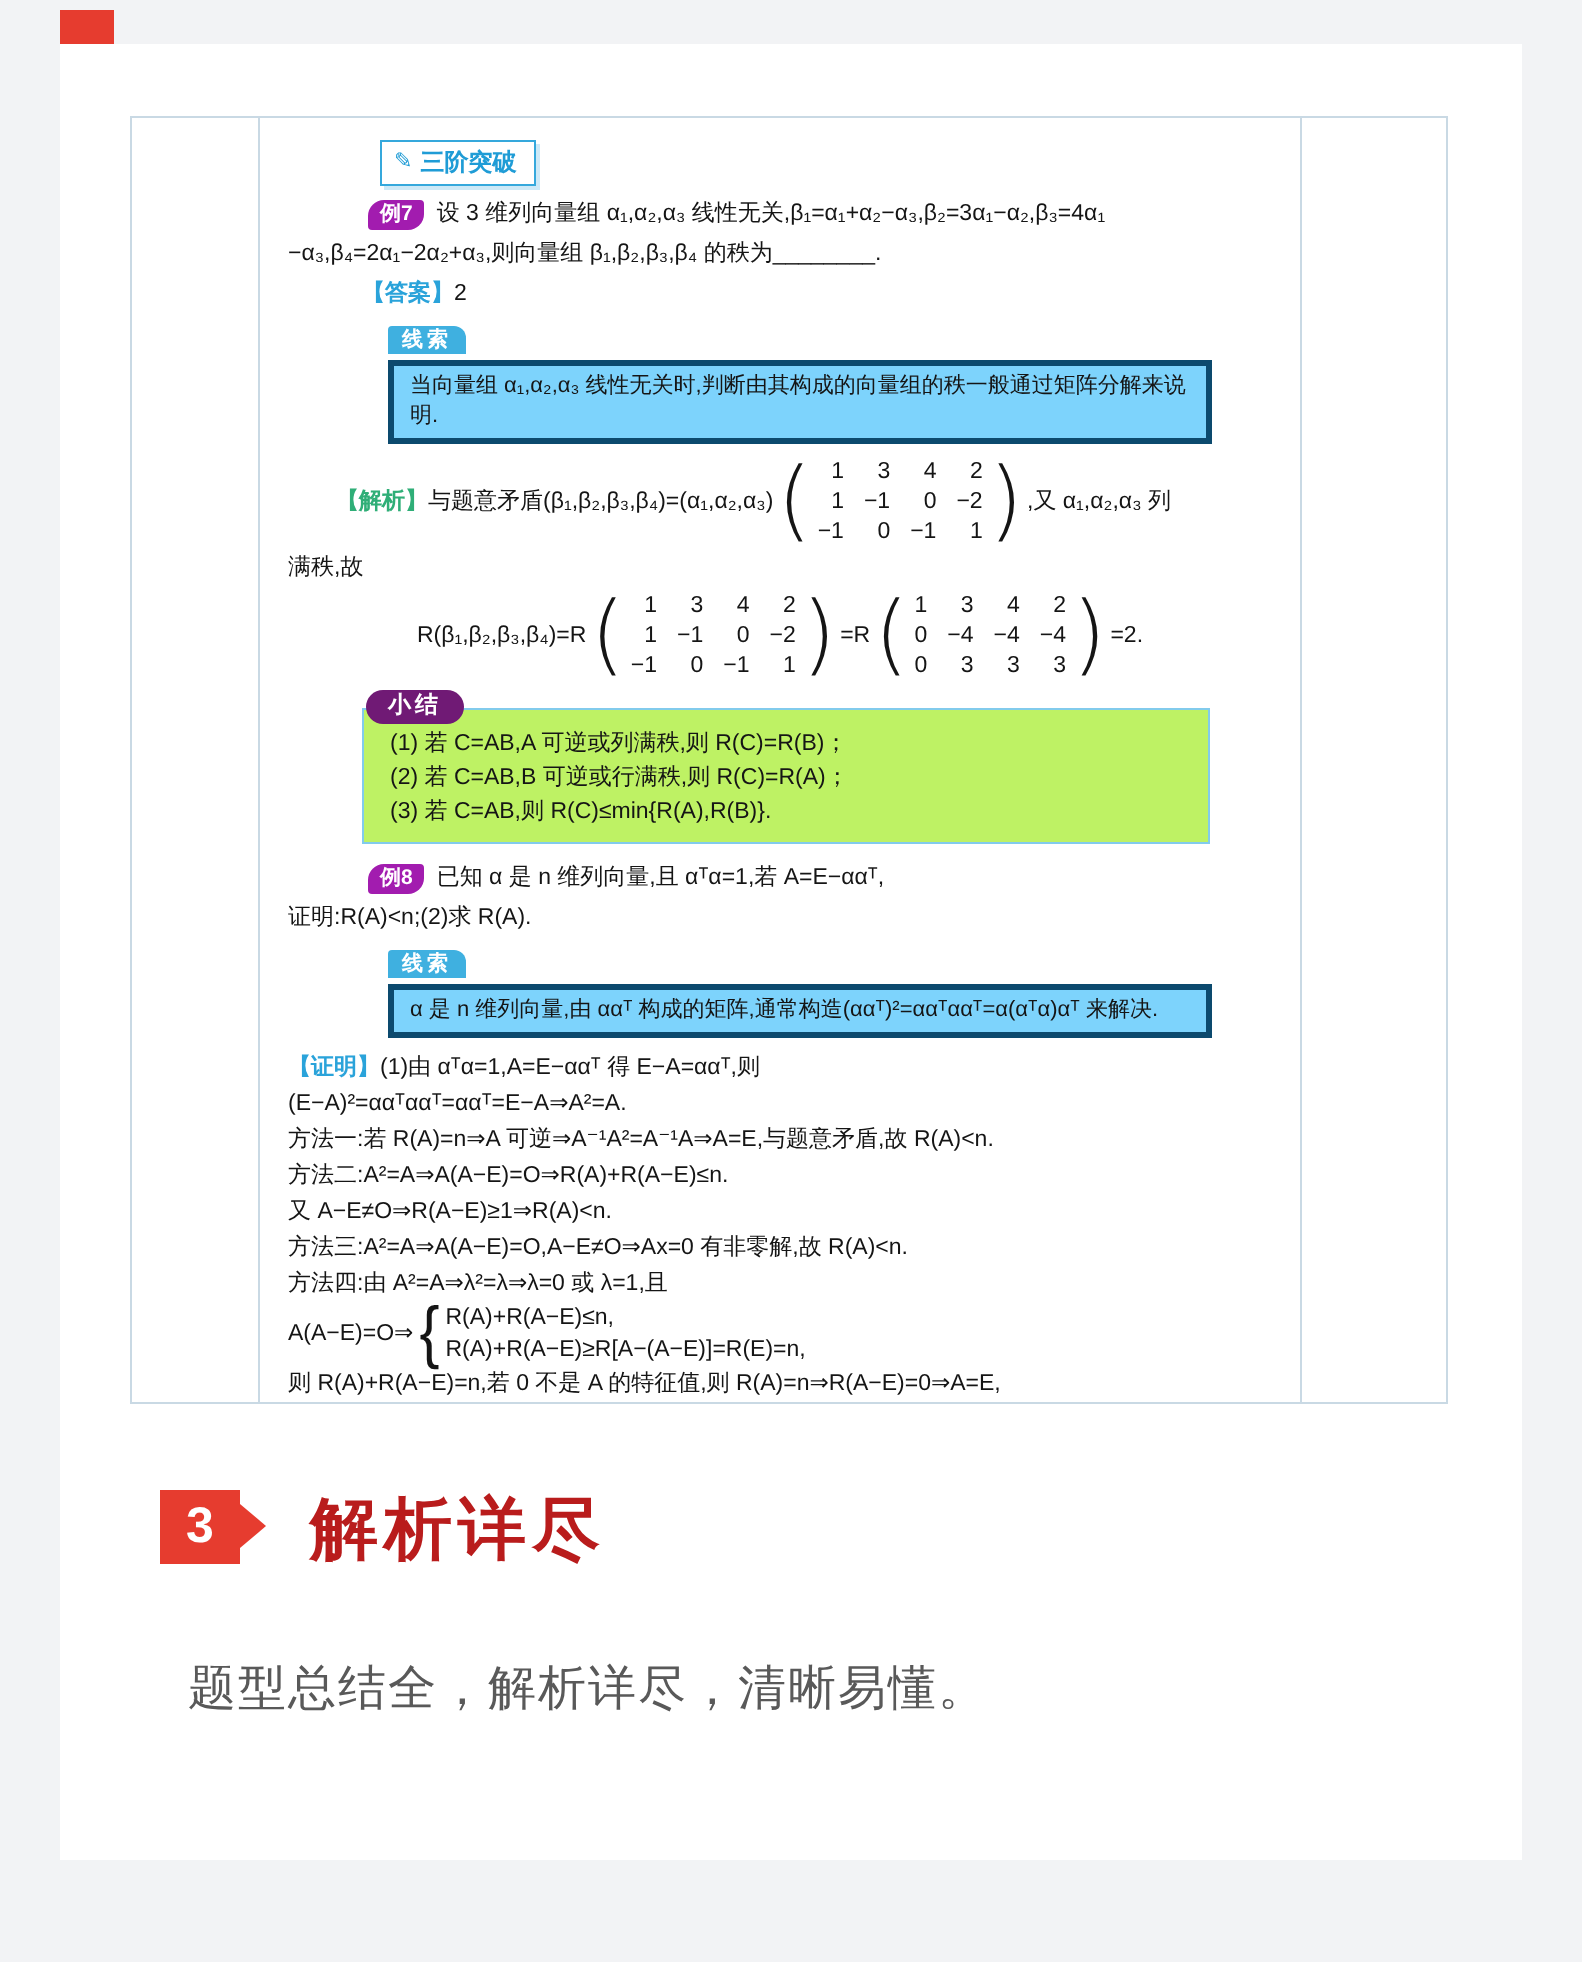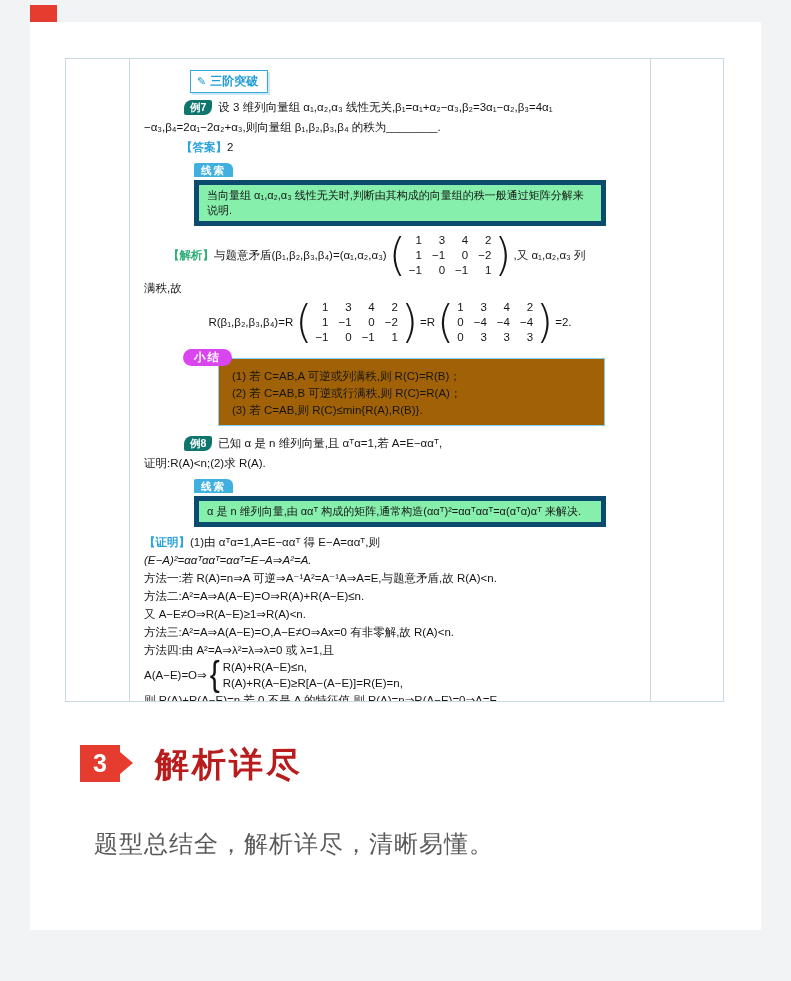--- a/index.html
+++ b/index.html
@@ -19,42 +19,42 @@
   .vl-right{left:584px;}
   .content{position:absolute;left:64px;top:0;width:520px;padding:9px 14px 0 14px;box-sizing:border-box;font-size:11.5px;line-height:19px;}
 
   .section-badge{display:inline-flex;align-items:center;gap:4px;margin:2px 0 4px 46px;
     border:1px solid #35a8dc;color:#1f9cd6;background:#fff;font-weight:bold;font-size:12px;
     padding:1px 9px 1px 6px;box-shadow:2px 2px 0 #cde9f7;}
   .pen-icon{font-size:11px;}
 
   .para{margin:1px 0;}
   .ex-first{display:flex;align-items:flex-start;}
-  .ex-badge{flex:0 0 auto;display:inline-block;background:#0f766e;color:#fff;font-weight:bold;
+  .ex-badge{flex:0 0 auto;display:inline-block;background:#a21caf;color:#fff;font-weight:bold;
     font-size:10.5px;line-height:15px;border-radius:8px 2px 8px 2px;padding:0 6px;margin:2px 6px 0 40px;}
   .label-blue{color:#2aa3da;font-weight:bold;}
   .label-green{color:#2fae77;font-weight:bold;text-align:center;}
-  .i24{margin-left:24px;} .i37{margin-left:37px;} .i50{margin-left:50px;} .i112{margin-left:112px;font-style:italic;}
+  .i24{margin-left:24px;} .i37{margin-left:37px;} .i50{margin-left:50px;} .i112{margin-left:112px;}
 
   .clue{margin:4px 16px 6px 50px;width:412px;}
   .clue-tab{display:inline-block;background:#3fb0e0;color:#fff;font-size:10.5px;line-height:14px;
     padding:0 7px;font-weight:bold;letter-spacing:2px;border-radius:2px 6px 0 0;}
-  .clue-box{border:5px solid #0c4a6e;background:#86efac;padding:3px 8px;font-size:11px;line-height:15px;}
+  .clue-box{border:3px solid #0c4a6e;background:#7dd3fc;padding:3px 8px;font-size:11px;line-height:15px;}
 
   .analysis-line{display:flex;align-items:center;white-space:nowrap;margin:2px 0 0 24px;font-size:11.5px;}
   .rank-line{display:flex;align-items:center;justify-content:center;white-space:nowrap;margin:1px 0;}
 
   .matrix{display:inline-flex;align-items:center;margin:0 2px;}
   .paren{font-family:"DejaVu Sans",sans-serif;font-size:44px;font-weight:200;line-height:46px;}
   .matrix-grid{display:inline-grid;column-gap:10px;padding:0 3px;text-align:right;font-size:11.5px;line-height:15px;}
 
   .summary{position:relative;margin:13px 0 8px 37px;width:424px;}
-  .summary-tab{position:absolute;left:2px;top:-9px;background:#d946ef;color:#fff;font-weight:bold;
+  .summary-tab{position:absolute;left:2px;top:-9px;background:#701a75;color:#fff;font-weight:bold;
     font-size:11.5px;letter-spacing:2px;line-height:17px;padding:0 11px;border-radius:9px;}
-  .summary-box{border:1px solid #82cbec;background:#a16207;padding:9px 10px 6px 13px;font-size:11.5px;line-height:17px;margin-left:37px;}
+  .summary-box{border:1px solid #82cbec;background:#bef264;padding:9px 10px 6px 13px;font-size:11.5px;line-height:17px;}
 
   .proof p{margin:0;line-height:18px;font-size:11.5px;}
   .brace-group{display:flex;align-items:center;font-size:11.5px;}
   .brace{font-size:30px;font-weight:200;line-height:32px;margin:0 3px;transform:scaleY(1.15);}
   .brace-lines{display:flex;flex-direction:column;font-size:11.5px;line-height:16px;}
 
   
   .footer-badge{position:absolute;left:50px;top:723px;width:40px;height:37px;background:#e63c2f;
     color:#fff;font-weight:bold;font-size:25px;display:flex;align-items:center;justify-content:center;}
   .footer-badge::after{content:"";position:absolute;left:100%;top:7px;

